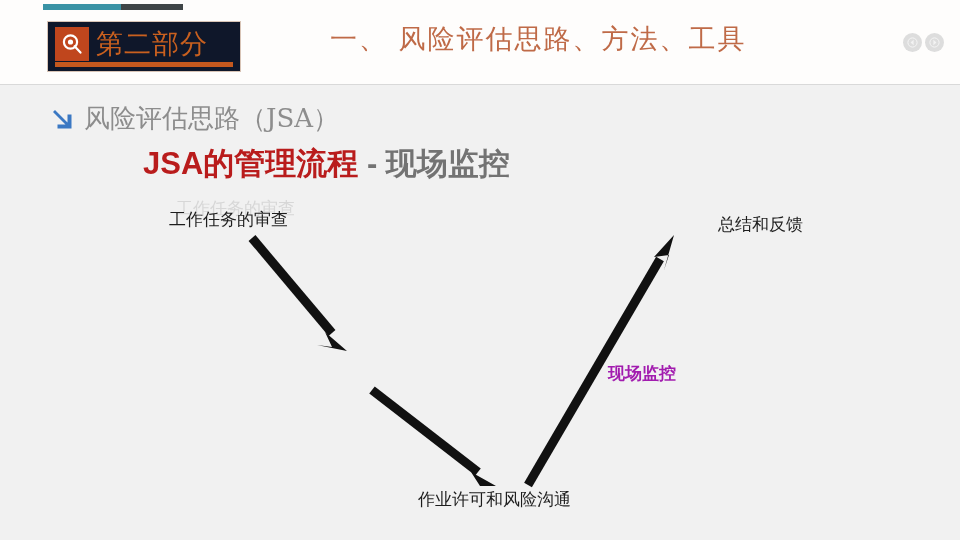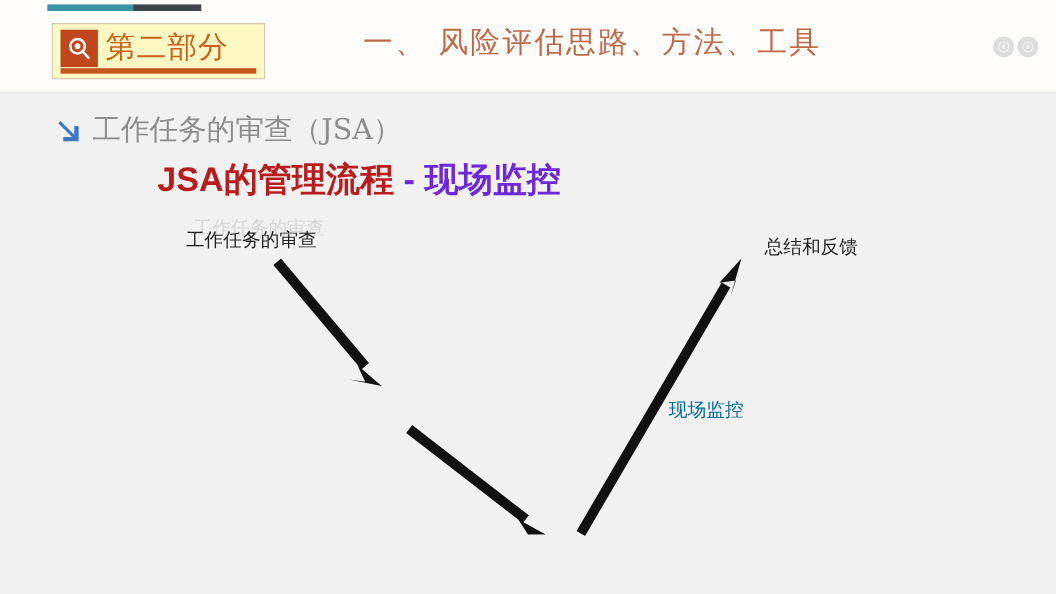--- a/index.html
+++ b/index.html
@@ -59,21 +59,21 @@
   }
 
   
   .badge {
     position: absolute;
     left: 47px;
     top: 21px;
     width: 194px;
     height: 51px;
     border: 1px solid #d8c4b6;
-    background: #fef9c3;
+    background: #0f172a;
     box-sizing: border-box;
   }
   .badge-inner {
     position: absolute;
     left: 0;
     top: 0;
     right: 0;
     bottom: 0;
     display: flex;
     align-items: flex-start;
@@ -174,55 +174,55 @@
     position: absolute;
     left: 143px;
     top: 60px;
     font-size: 31px;
     line-height: 38px;
     font-weight: bold;
     white-space: nowrap;
     font-family: "Liberation Sans", "DejaVu Sans", sans-serif;
   }
   .headline .red { color: #b91c1c; }
-  .headline .blk { color: #6d28d9; }
+  .headline .blk { color: #737373; }
 
   
   .diagram {
     position: absolute;
     left: 0;
     top: 0;
     width: 960px;
     height: 455px;
     pointer-events: none;
   }
   .node {
     position: absolute;
     white-space: nowrap;
     font-family: "DejaVu Sans", "Liberation Sans", sans-serif;
     font-size: 17px;
     line-height: 22px;
     color: #1d1d1d;
   }
-  .node.red { color: #0369a1; font-weight: normal; }
+  .node.red { color: #a21caf; font-weight: bold; }
   .node-ghost {
     position: absolute;
     white-space: nowrap;
     font-family: "DejaVu Sans", "Liberation Sans", sans-serif;
     font-size: 17px;
     line-height: 22px;
     color: #d7d7d7;
   }
 
   .n-review  { left: 169px; top: 123px; }
   .n-ghost   { left: 176px; top: 112px; }
   .n-jsa     { left: 304px; top: 281px; }
   .n-permit  { left: 418px; top: 403px; }
   .n-monitor { left: 608px; top: 277px; }
-  .n-summary { left: 695px; top: 129px; font-family: Liberation Serif, serif; }
+  .n-summary { left: 718px; top: 129px; font-family: Liberation Serif, serif; }
 </style>
 </head>
 <body>
 
 <div id="slide">
 
   <div class="header"></div>
   <div class="header-rule"></div>
 
   <div class="topbar">
@@ -262,21 +262,21 @@
   </div>
 
   <div class="content">
 
     <div class="subtitle-row">
       <div class="blue-arrow">
         <svg width="30" height="30" viewBox="0 0 30 30">
           <path d="M7 7 L19.5 19.5 L19.5 11.5 L23.5 11.5 L23.5 25.5 L9.5 25.5 L9.5 21.5 L17.5 21.5 L5 9 Z" fill="#3b78c3"></path>
         </svg>
       </div>
-      <div class="subtitle-text">工作任务的审查（JSA）</div>
+      <div class="subtitle-text">风险评估思路（JSA）</div>
     </div>
 
     <div class="headline">
       <span class="red">JSA的管理流程</span><span class="blk"> - 现场监控</span>
     </div>
 
     <svg class="diagram" viewBox="0 0 960 455">
 
       <g>
         <line x1="252" y1="153" x2="332" y2="248" stroke="#111111" stroke-width="9"></line>
@@ -289,17 +289,18 @@
       </g>
 
       <g>
         <line x1="528" y1="400" x2="660" y2="174" stroke="#111111" stroke-width="9"></line>
         <path d="M674 150 L654 172 L669 170 L664 185 Z" fill="#111111"></path>
       </g>
     </svg>
 
     <div class="node-ghost n-ghost">工作任务的审查</div>
     <div class="node n-review">工作任务的审查</div>
+    <div class="node n-permit">作业许可和风险沟通</div>
     <div class="node red n-monitor">现场监控</div>
     <div class="node n-summary">总结和反馈</div>
 
   </div>
 </div>
 
 </body></html>

